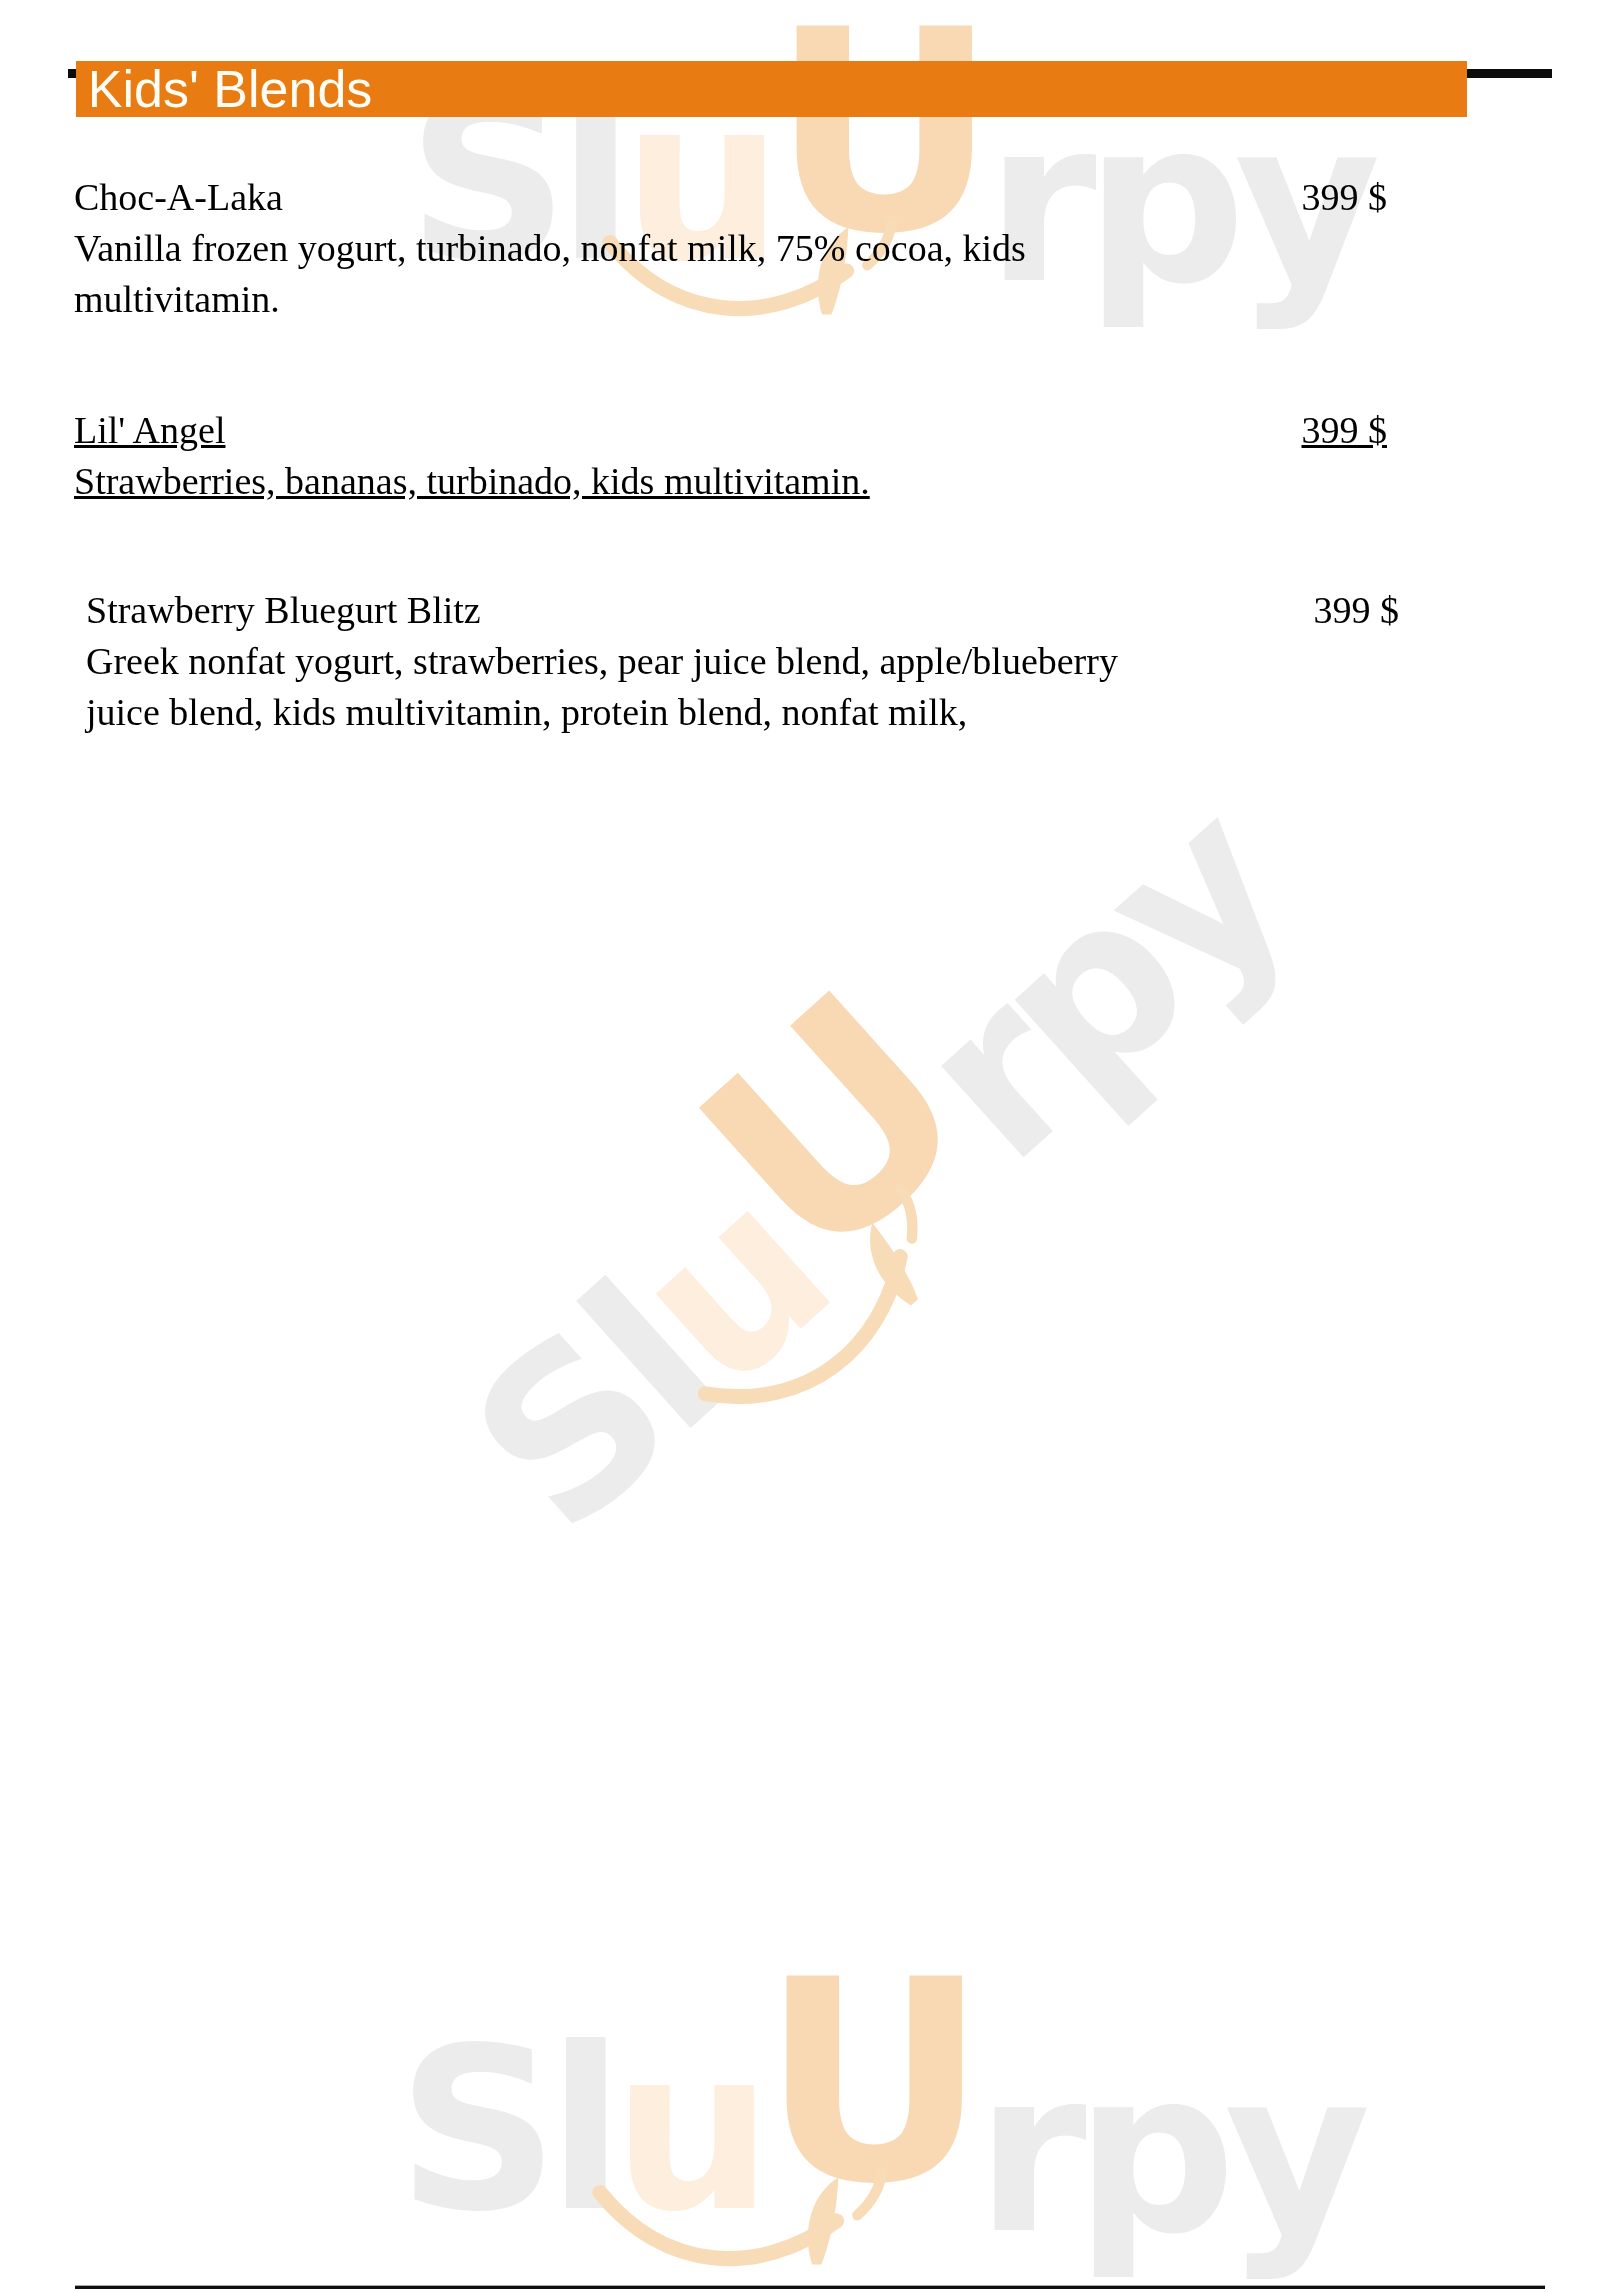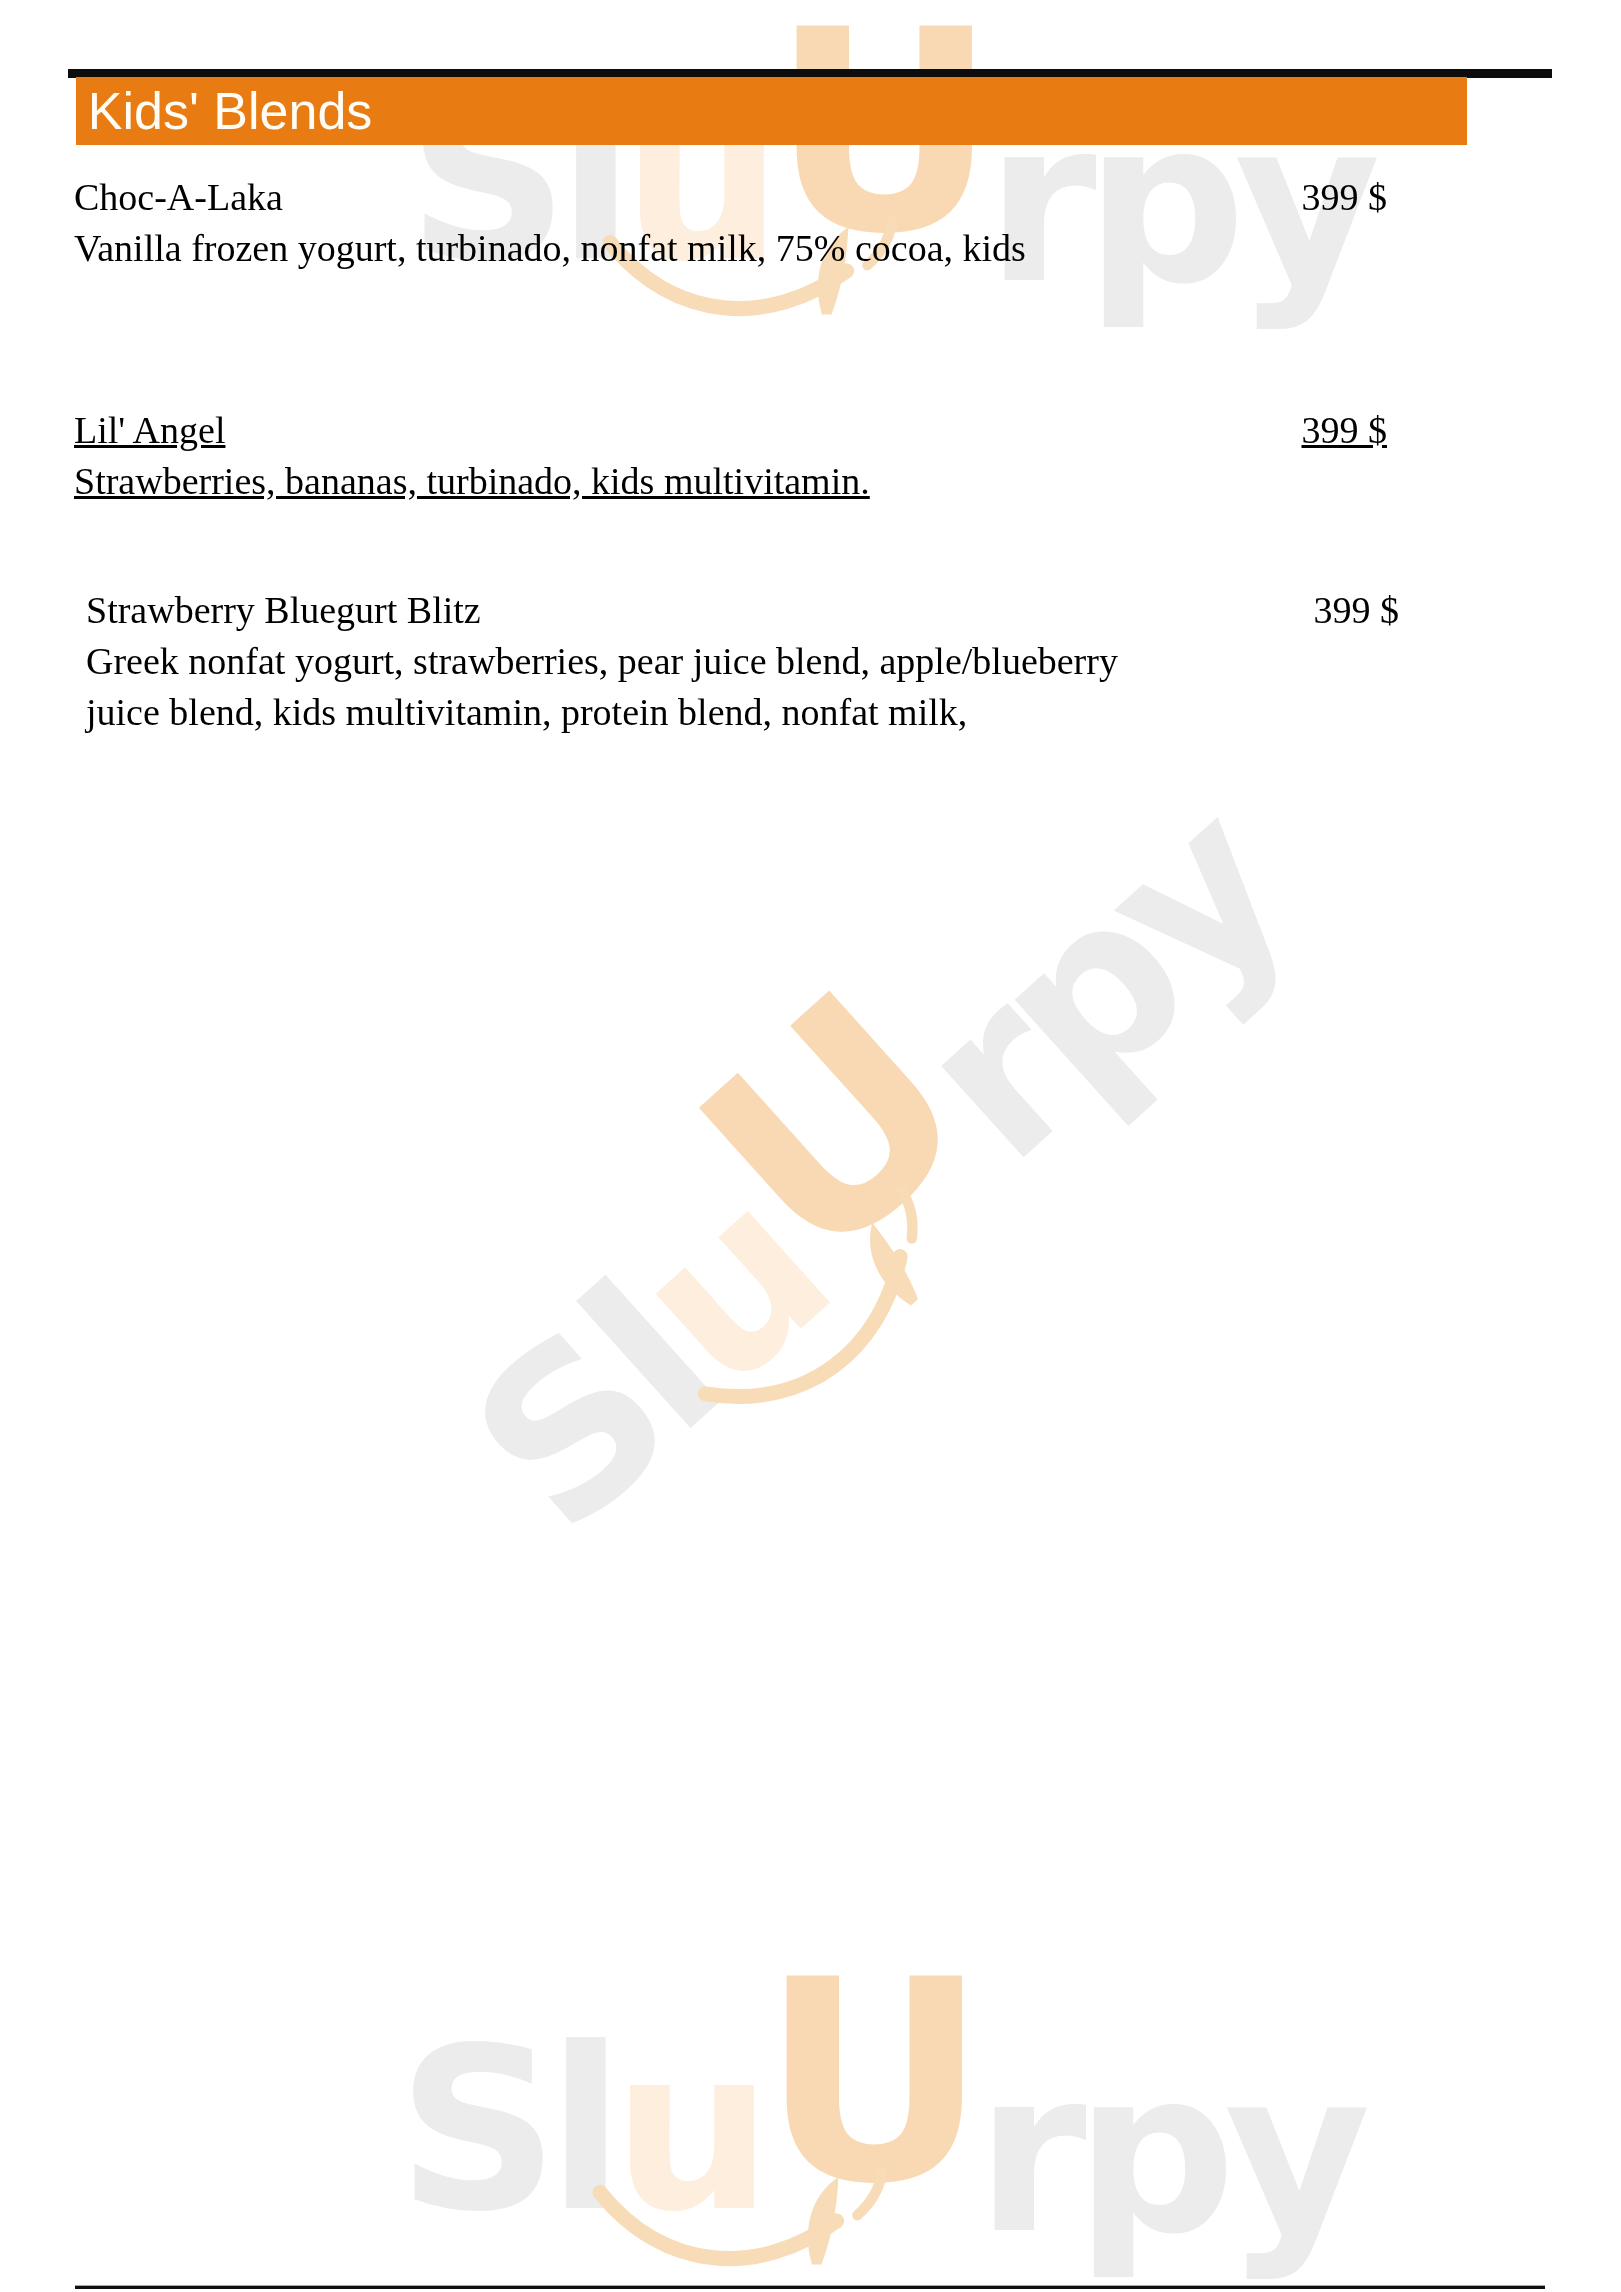--- a/index.html
+++ b/index.html
@@ -27,21 +27,21 @@
   .wm-top    { left:407px; top:7.8px; }
   .wm-middle { left:402px; top:1034px; transform:rotate(-42deg); transform-origin:center; }
   .wm-bottom { left:397px; top:1958px; }
 
   
   .topbar {
     position:absolute; left:68px; top:69px; width:1484px; height:8.8px;
     background:#0d0d0d; z-index:2;
   }
   .header-bar {
-    position:absolute; left:76px; top:77px; width:1391px; height:68px;
+    position:absolute; left:76px; top:61px; width:1391px; height:56px;
     background:#e87c12; z-index:2; display:flex; align-items:center;
   }
   .header-title {
     font-family:"Liberation Sans", sans-serif;
     font-size:52px; color:#fffdf5; padding-left:11.8px;
     letter-spacing:0px; line-height:68px;
   }
 
   
   .menu-item {
@@ -101,20 +101,21 @@
   <div class="header-bar">
     <span class="header-title">Kids' Blends</span>
   </div>
 
   <div class="menu-item item-1">
     <div class="item-head">
       <span class="item-name">Choc-A-Laka</span>
       <span class="item-price">399 $</span>
     </div>
     <div class="item-desc-line">Vanilla frozen yogurt, turbinado, nonfat milk, 75% cocoa, kids</div>
+    <div class="item-desc-line">multivitamin.</div>
   </div>
 
   <div class="menu-item item-2">
     <div class="item-head">
       <span class="item-name">Lil' Angel</span>
       <span class="item-price">399 $</span>
     </div>
     <div class="item-desc-line">Strawberries, bananas, turbinado, kids multivitamin.</div>
   </div>
 

